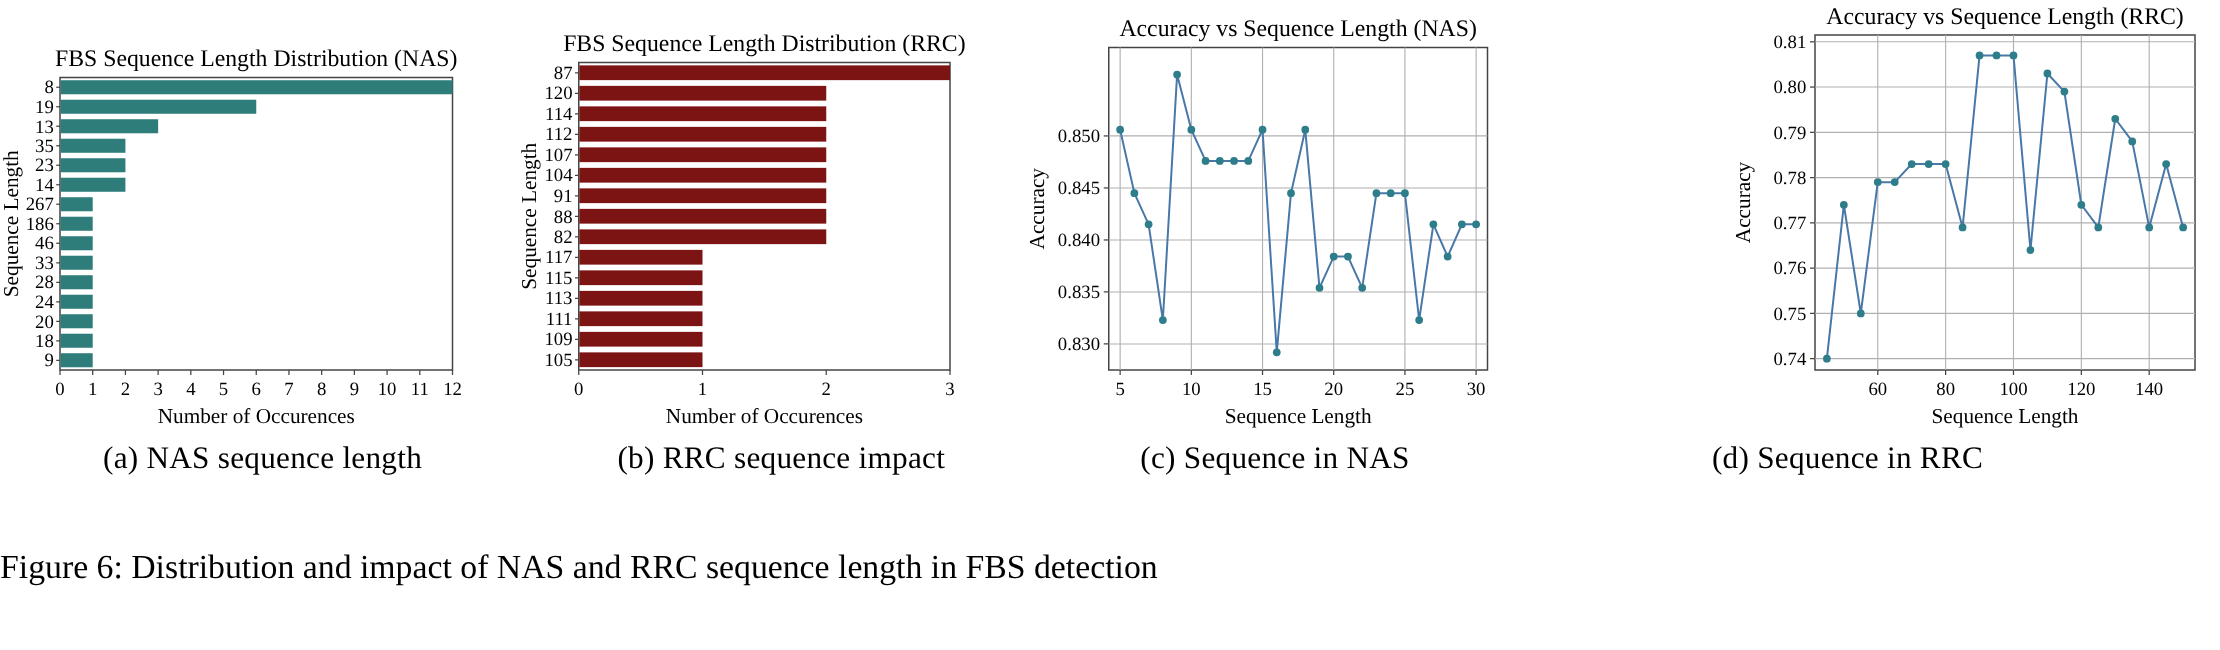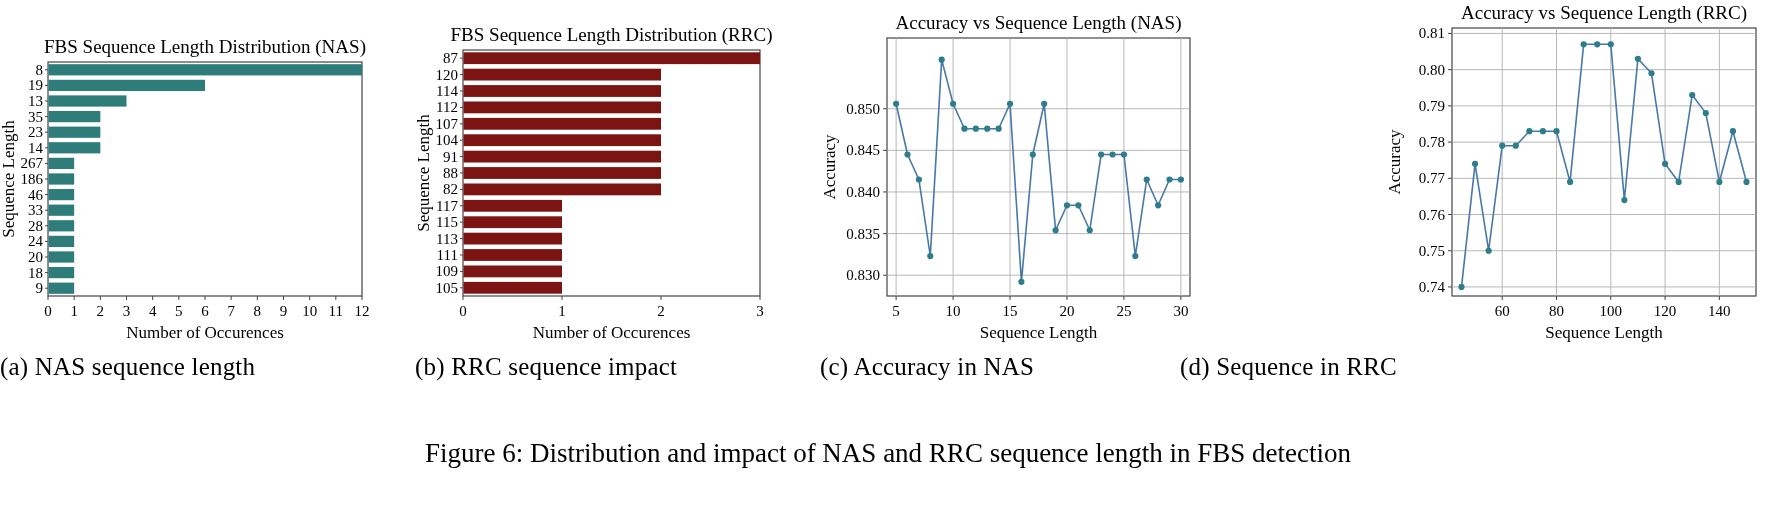--- a/index.html
+++ b/index.html
@@ -26,31 +26,31 @@
   }
   .panel-plot {
     position: absolute;
     left: 0;
     top: 0;
   }
   .subcaption {
     position: absolute;
     top: 352px;
     width: 100%;
-    text-align: left;
+    text-align: center;
     font-size: 25px;
     line-height: 30px;
     letter-spacing: 0.2px;
   }
   #figure-caption {
     position: absolute;
     left: 0;
     top: 438px;
     width: 1776px;
-    text-align: center;
+    text-align: left;
     font-size: 27px;
   }
   
   #panel-a { left: 0px;    width: 420px; }
   #panel-b { left: 415px;  width: 420px; }
   #panel-c { left: 820px;  width: 400px; }
   #panel-d-wrap { left: 1180px; width: 596px; }
 
   svg text {
     font-family: "Liberation Serif", "DejaVu Serif", serif;
@@ -269,21 +269,21 @@
         <line x1="246.97744360902257" y1="296" x2="246.97744360902257" y2="300" stroke="#444444" stroke-width="1"></line>
         <text x="246.97744360902257" y="316" class="tick-label" text-anchor="middle">20</text>
         <line x1="303.93233082706763" y1="296" x2="303.93233082706763" y2="300" stroke="#444444" stroke-width="1"></line>
         <text x="303.93233082706763" y="316" class="tick-label" text-anchor="middle">25</text>
         <line x1="360.8872180451128" y1="296" x2="360.8872180451128" y2="300" stroke="#444444" stroke-width="1"></line>
         <text x="360.8872180451128" y="316" class="tick-label" text-anchor="middle">30</text>
         <text x="218.5" y="338" class="axis-title" text-anchor="middle">Sequence Length</text>
         <text x="15" y="167" class="axis-title" text-anchor="middle" transform="rotate(-90 15 167)">Accuracy</text>
         <text x="218.5" y="29" class="plot-title" text-anchor="middle">Accuracy vs Sequence Length (NAS)</text>
       </svg>
-    <div class="subcaption">(c) Accuracy in NAS</div>
+    <div class="subcaption">(c) Sequence in NAS</div>
   </div>
 
   <div class="panel" id="panel-d-wrap">
     <svg class="panel-plot" id="svg-d" width="596" height="345" viewBox="0 0 596 345">
         <rect x="272" y="28" width="304" height="268" fill="#ffffff" stroke="#444444" stroke-width="1.2"></rect>
         <line x1="272" y1="286.9459459459461" x2="576" y2="286.9459459459461" stroke="#b0b0b0" stroke-width="0.9"></line>
         <line x1="272" y1="250.72972972972985" x2="576" y2="250.72972972972985" stroke="#b0b0b0" stroke-width="0.9"></line>
         <line x1="272" y1="214.5135135135136" x2="576" y2="214.5135135135136" stroke="#b0b0b0" stroke-width="0.9"></line>
         <line x1="272" y1="178.29729729729732" x2="576" y2="178.29729729729732" stroke="#b0b0b0" stroke-width="0.9"></line>
         <line x1="272" y1="142.08108108108104" x2="576" y2="142.08108108108104" stroke="#b0b0b0" stroke-width="0.9"></line>

